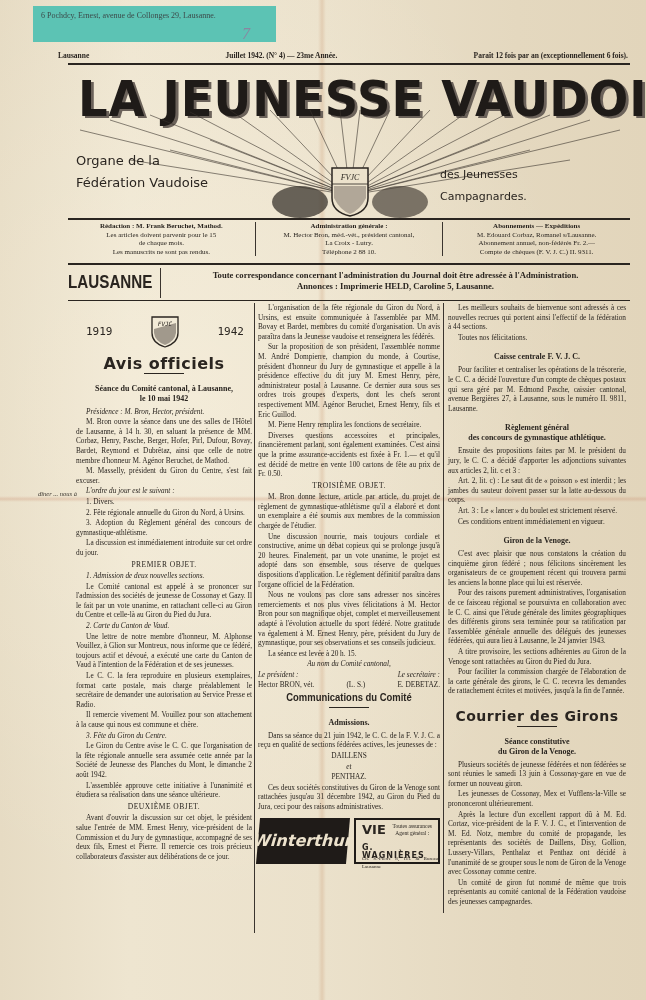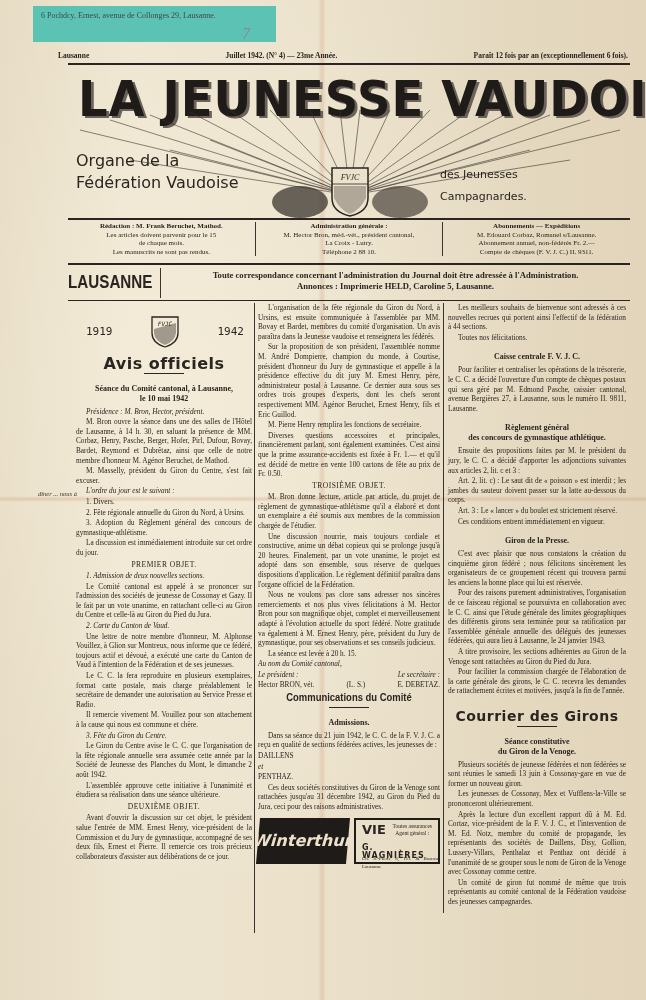--- a/index.html
+++ b/index.html
@@ -32,35 +32,35 @@
   .topline span { white-space:nowrap; }
   .rule { position:absolute; left:68px; height:2px; background:#2a2520; }
 
   .masthead-title {
     position:absolute; left:78px; top:70px; width:548px;
     font-family:"DejaVu Sans", sans-serif; font-weight:bold;
     font-size:50px; letter-spacing:1px; color:#1f1b18;
     text-shadow:3px 2px 0 #6b625a; white-space:nowrap; transform:scaleX(0.93); transform-origin:left;
   }
   .sunrays { position:absolute; left:70px; top:110px; width:560px; height:108px; }
-  .organe-left { position:absolute; left:76px; top:150px; font-family:"DejaVu Sans", sans-serif; font-size:16px; line-height:22px; color:#2a2520; }
+  .organe-left { position:absolute; left:76px; top:150px; font-family:"DejaVu Sans", sans-serif; font-size:13px; line-height:22px; color:#2a2520; }
   .organe-right { position:absolute; left:440px; top:164px; font-family:"DejaVu Sans", sans-serif; font-size:11px; line-height:22px; text-align:left; }
 
   .info-row { position:absolute; left:68px; top:222px; width:562px; display:flex; font-size:7px; line-height:8.5px; text-align:center; }
   .info-col { flex:1; padding:0 4px; }
   .info-col + .info-col { border-left:1px solid #3a342e; }
   .info-col b { font-weight:bold; }
 
   .lausanne-row { position:absolute; left:68px; top:268px; width:562px; height:30px; display:flex; }
   .lausanne-word { width:92px; font-family:"Liberation Sans", sans-serif; font-weight:bold; font-size:19px; letter-spacing:0px; transform:scaleX(0.8); transform-origin:left; line-height:28px; }
   .lausanne-note { flex:1; border-left:1px solid #3a342e; text-align:center; font-size:8.6px; font-weight:bold; line-height:11px; padding-top:2px; }
 
   .col { position:absolute; top:303px; font-size:7.3px; line-height:9.6px; text-align:justify; }
   .col p { text-indent:10px; margin-bottom:1px; }
-  .col .center { text-align:left; text-indent:0; }
+  .col .center { text-align:center; text-indent:0; }
   .col .ital { font-style:italic; }
   .col1 { left:76px; width:176px; }
   .col2 { left:258px; width:182px; }
   .col3 { left:448px; width:178px; }
   .vrule { position:absolute; top:303px; width:1px; background:#3a342e; }
 
   .years-row { display:flex; justify-content:space-between; align-items:center; padding:12px 8px 4px 10px; font-family:"DejaVu Sans Mono", monospace; font-size:11px; }
   .shield { width:30px; height:34px; }
   .section-title-big { font-family:"DejaVu Sans", sans-serif; font-weight:bold; font-size:16px; text-align:center; margin:6px 0 4px; letter-spacing:0.5px; }
   .short-rule { width:40px; height:1px; background:#2a2520; margin:4px auto 6px; }
@@ -267,21 +267,21 @@
   <div class="subhead">Caisse centrale F. V. J. C.</div>
   <p>Pour faciliter et centraliser les opérations de la trésorerie, le C. C. a décidé l'ouverture d'un compte de chèques postaux qui sera géré par M. Edmond Pasche, caissier cantonal, avenue Bergières 27, à Lausanne, sous le numéro II. 9811, Lausanne.</p>
   <div class="subhead">
     <div>Règlement général</div>
     <div>des concours de gymnastique athlétique.</div>
   </div>
   <p>Ensuite des propositions faites par M. le président du jury, le C. C. a décidé d'apporter les adjonctions suivantes aux articles 2, lit. c et 3 :</p>
   <p>Art. 2, lit. c) : Le saut dit de « poisson » est interdit ; les jambes du sauteur doivent passer sur la latte au-dessous du corps.</p>
   <p>Art. 3 : Le « lancer » du boulet est strictement réservé.</p>
   <p>Ces conditions entrent immédiatement en vigueur.</p>
-  <div class="subhead">Giron de la Presse.</div>
+  <div class="subhead">Giron de la Venoge.</div>
   <p>C'est avec plaisir que nous constatons la création du cinquième giron fédéré ; nous félicitons sincèrement les organisateurs de ce groupement récent qui trouvera parmi les anciens la bonne place qui lui est réservée.</p>
   <p>Pour des raisons purement administratives, l'organisation de ce faisceau régional se poursuivra en collaboration avec le C. C. ainsi que l'étude générale des limites géographiques des différents girons sera terminée pour sa ratification par l'assemblée générale annuelle des délégués des jeunesses fédérées, qui aura lieu à Lausanne, le 24 janvier 1943.</p>
   <p>A titre provisoire, les sections adhérentes au Giron de la Venoge sont rattachées au Giron du Pied du Jura.</p>
   <p>Pour faciliter la commission chargée de l'élaboration de la carte générale des girons, le C. C. recevra les demandes de rattachement écrites et motivées, jusqu'à la fin de l'année.</p>
   <div class="section-title-big" style="font-size:14px;margin-top:16px;">Courrier des Girons</div>
   <div class="short-rule"></div>
   <div class="subhead">
     <div>Séance constitutive</div>
     <div>du Giron de la Venoge.</div>
   </div>

